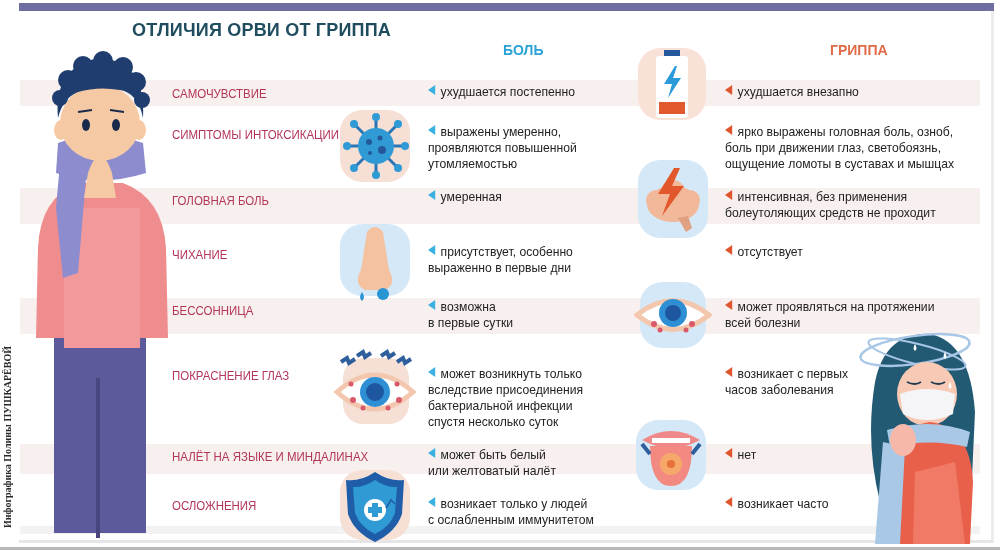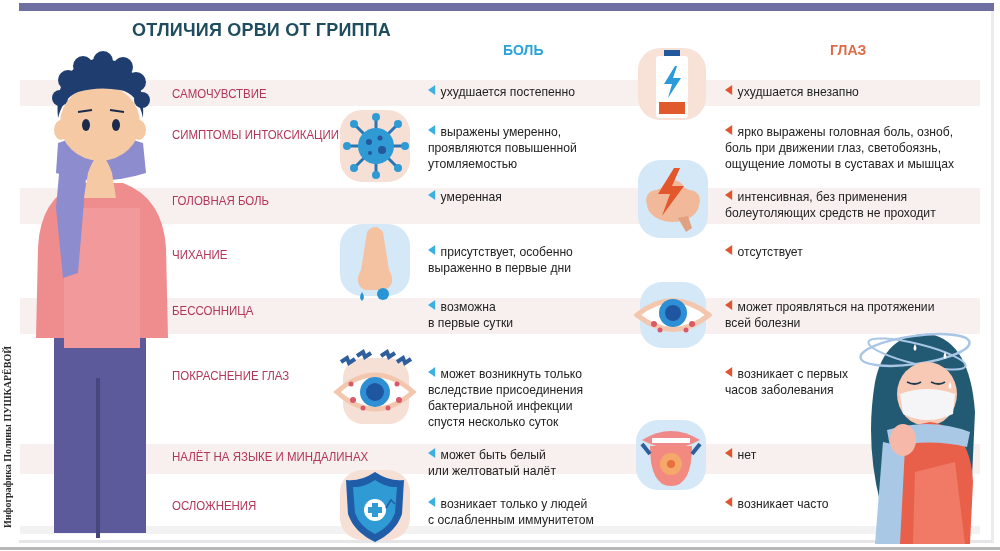--- a/index.html
+++ b/index.html
@@ -32,21 +32,21 @@
 <div class="credit">Инфографика Полины ПУШКАРЁВОЙ</div>
 
 <div class="band" style="top:80px;height:26px;"></div>
 <div class="band" style="top:188px;height:36px;"></div>
 <div class="band" style="top:298px;height:36px;"></div>
 <div class="band" style="top:444px;height:30px;"></div>
 <div class="band" style="top:526px;height:8px;background:#f2f2f2;"></div>
 
 <div class="title">ОТЛИЧИЯ ОРВИ ОТ ГРИППА</div>
 <div class="col-head col-orvi">БОЛЬ</div>
-<div class="col-head col-gripp">ГЛАЗ</div>
+<div class="col-head col-gripp">ГРИППА</div>
 
 <svg class="icon" style="left:28px;top:48px;" width="145" height="490" viewBox="0 0 145 490">
 
   <rect x="26" y="290" width="92" height="195" fill="#5c5a9a"></rect>
   <rect x="68" y="330" width="4" height="160" fill="#48467f"></rect>
 
   <path d="M10 200 Q12 150 50 135 L95 135 Q135 150 138 200 L140 290 L110 290 L110 200 L38 200 L38 290 L8 290 Z" fill="#ef8c8e"></path>
   <rect x="36" y="160" width="76" height="140" fill="#f29a9b"></rect>
 
   <path d="M30 95 Q70 80 115 95 L118 125 Q70 140 28 125 Z" fill="#8c8ccf"></path>

